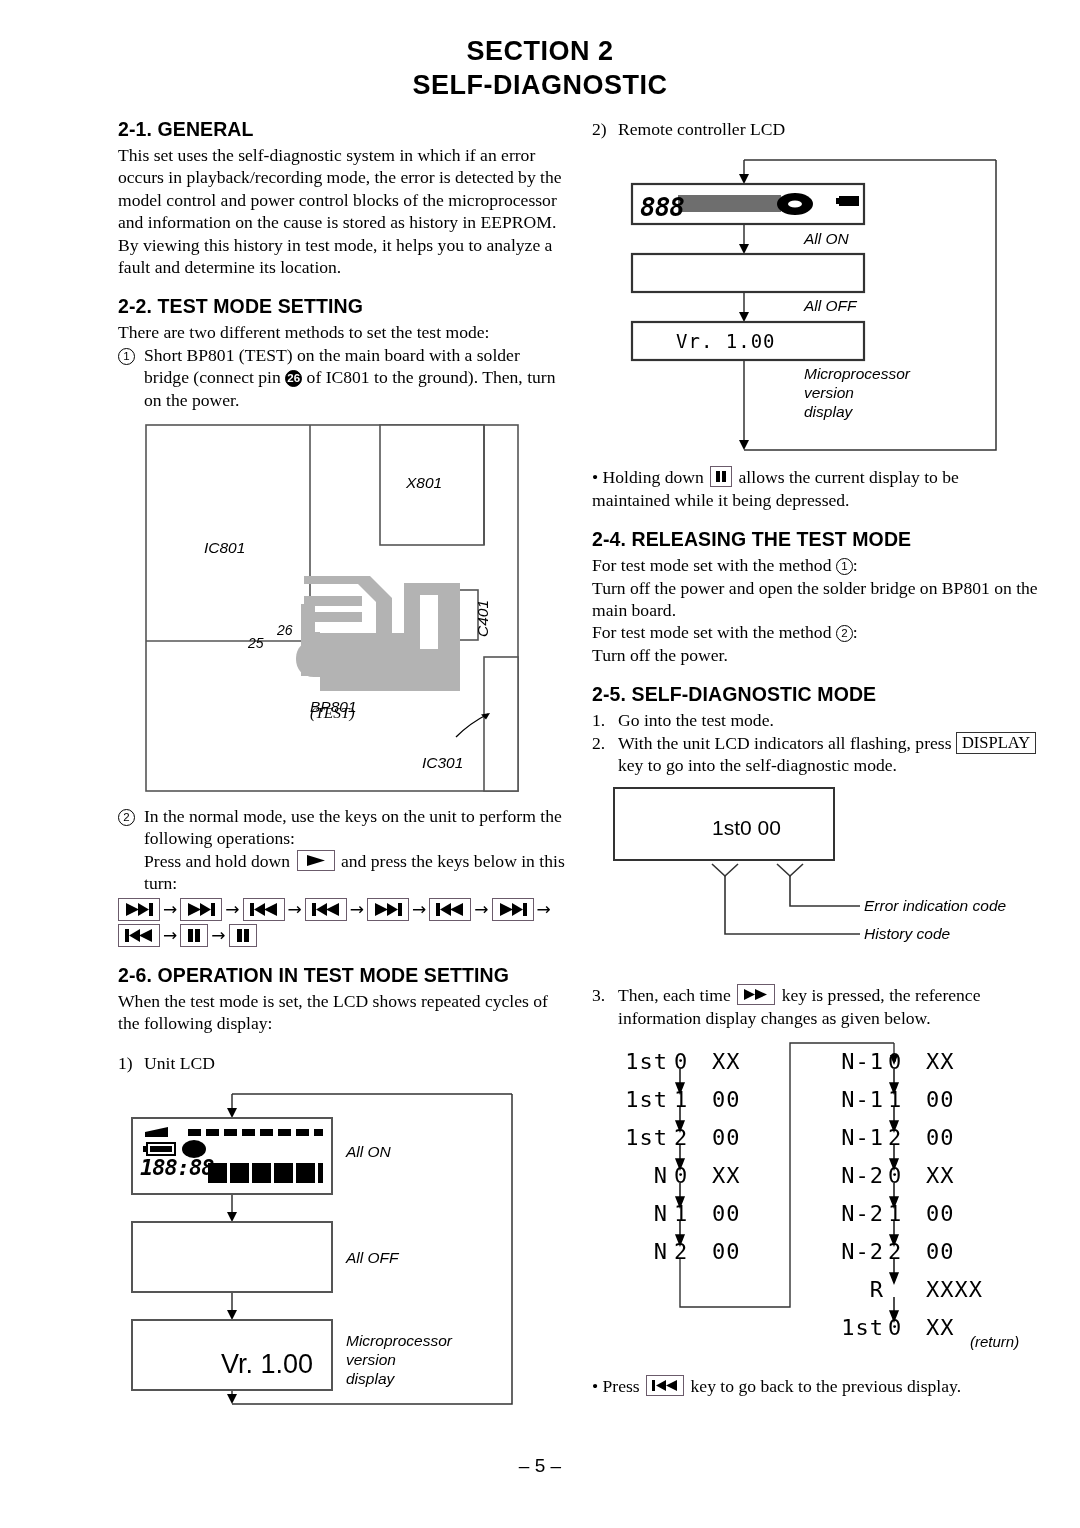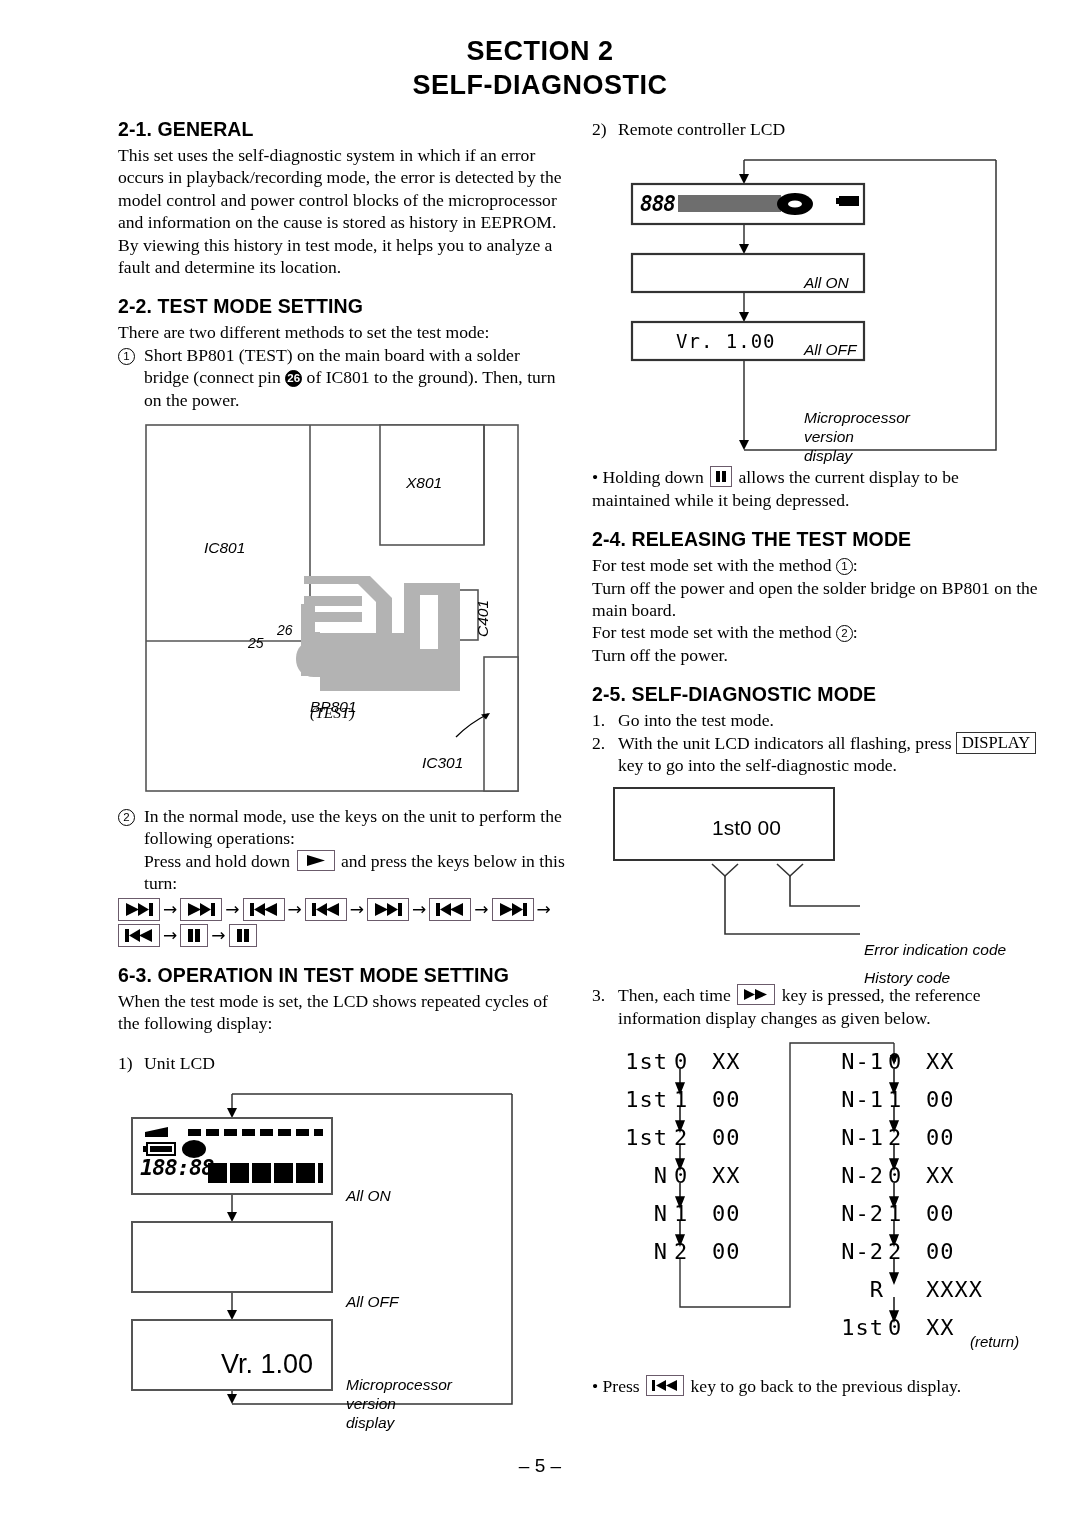--- a/index.html
+++ b/index.html
@@ -113,21 +113,20 @@
 
   
   .flowwrap { position:relative; }
   .note {
     position:absolute;
     font-family:"Liberation Sans", sans-serif;
     font-style:italic;
     font-size:15.5px;
     line-height:19px;
     white-space:pre-line;
-    margin-top:44px;
   }
   .lcdtxt {
     position:absolute;
     font-family:"Liberation Sans", sans-serif;
     font-size:27px;
     white-space:nowrap;
   }
   .seg {
     font-family:"DejaVu Sans Mono", monospace;
     font-style:italic;
@@ -292,21 +291,21 @@
             <rect x="7" y="4" width="5" height="13" fill="#000"></rect>
             <rect x="14" y="4" width="5" height="13" fill="#000"></rect>
           </svg></span><span class="arr">→</span><span class="kb sm"><svg width="26" height="21" viewBox="0 0 26 21">
             <rect x="7" y="4" width="5" height="13" fill="#000"></rect>
             <rect x="14" y="4" width="5" height="13" fill="#000"></rect>
           </svg></span>
     </div>
 
     <div class="gap-m"></div>
 
-    <div class="sec-head">6-3. OPERATION IN TEST MODE SETTING</div>
+    <div class="sec-head">2-6. OPERATION IN TEST MODE SETTING</div>
     <div class="body-txt">When the test mode is set, the LCD shows repeated cycles of the following display:</div>
 
     <div class="gap-m"></div>
 
     <div class="body-txt itemblk">
       <div class="itemnum">1)</div>
       <div class="itemtxt">Unit LCD</div>
     </div>
 
     <div class="flowwrap" style="height:340px; margin-top:12px;">
@@ -390,21 +389,21 @@
         <rect x="40" y="168" width="232" height="38" fill="#fff" stroke="#333" stroke-width="2.2"></rect>
 
         <rect x="86" y="41" width="103" height="17" fill="#6e6e6e"></rect>
         <ellipse cx="203" cy="50" rx="18" ry="11" fill="#000"></ellipse>
         <ellipse cx="203" cy="50" rx="7" ry="3.5" fill="#fff"></ellipse>
         <g>
           <rect x="244" y="44" width="4" height="6" fill="#000"></rect>
           <rect x="247" y="42" width="20" height="10" fill="#000"></rect>
         </g>
       </svg>
-      <div class="seg" style="position:absolute; left:48px; top:38px; font-size:21px; letter-spacing:-1px;">888</div>
+      <div class="seg" style="position:absolute; left:48px; top:38px; font-size:26px; letter-spacing:-1px;">888</div>
       <div class="note" style="left:212px; top:75px;">All ON</div>
       <div class="note" style="left:212px; top:142px;">All OFF</div>
       <div class="note" style="left:212px; top:210px;">Microprocessor
 version
 display</div>
       <div style="position:absolute; left:84px; top:176px; font-family:'DejaVu Sans Mono', monospace; font-size:19px; letter-spacing:1px;">Vr. 1.00</div>
     </div>
 
     <div class="body-txt" style="text-indent:0;">
       <span>• Holding down</span>

